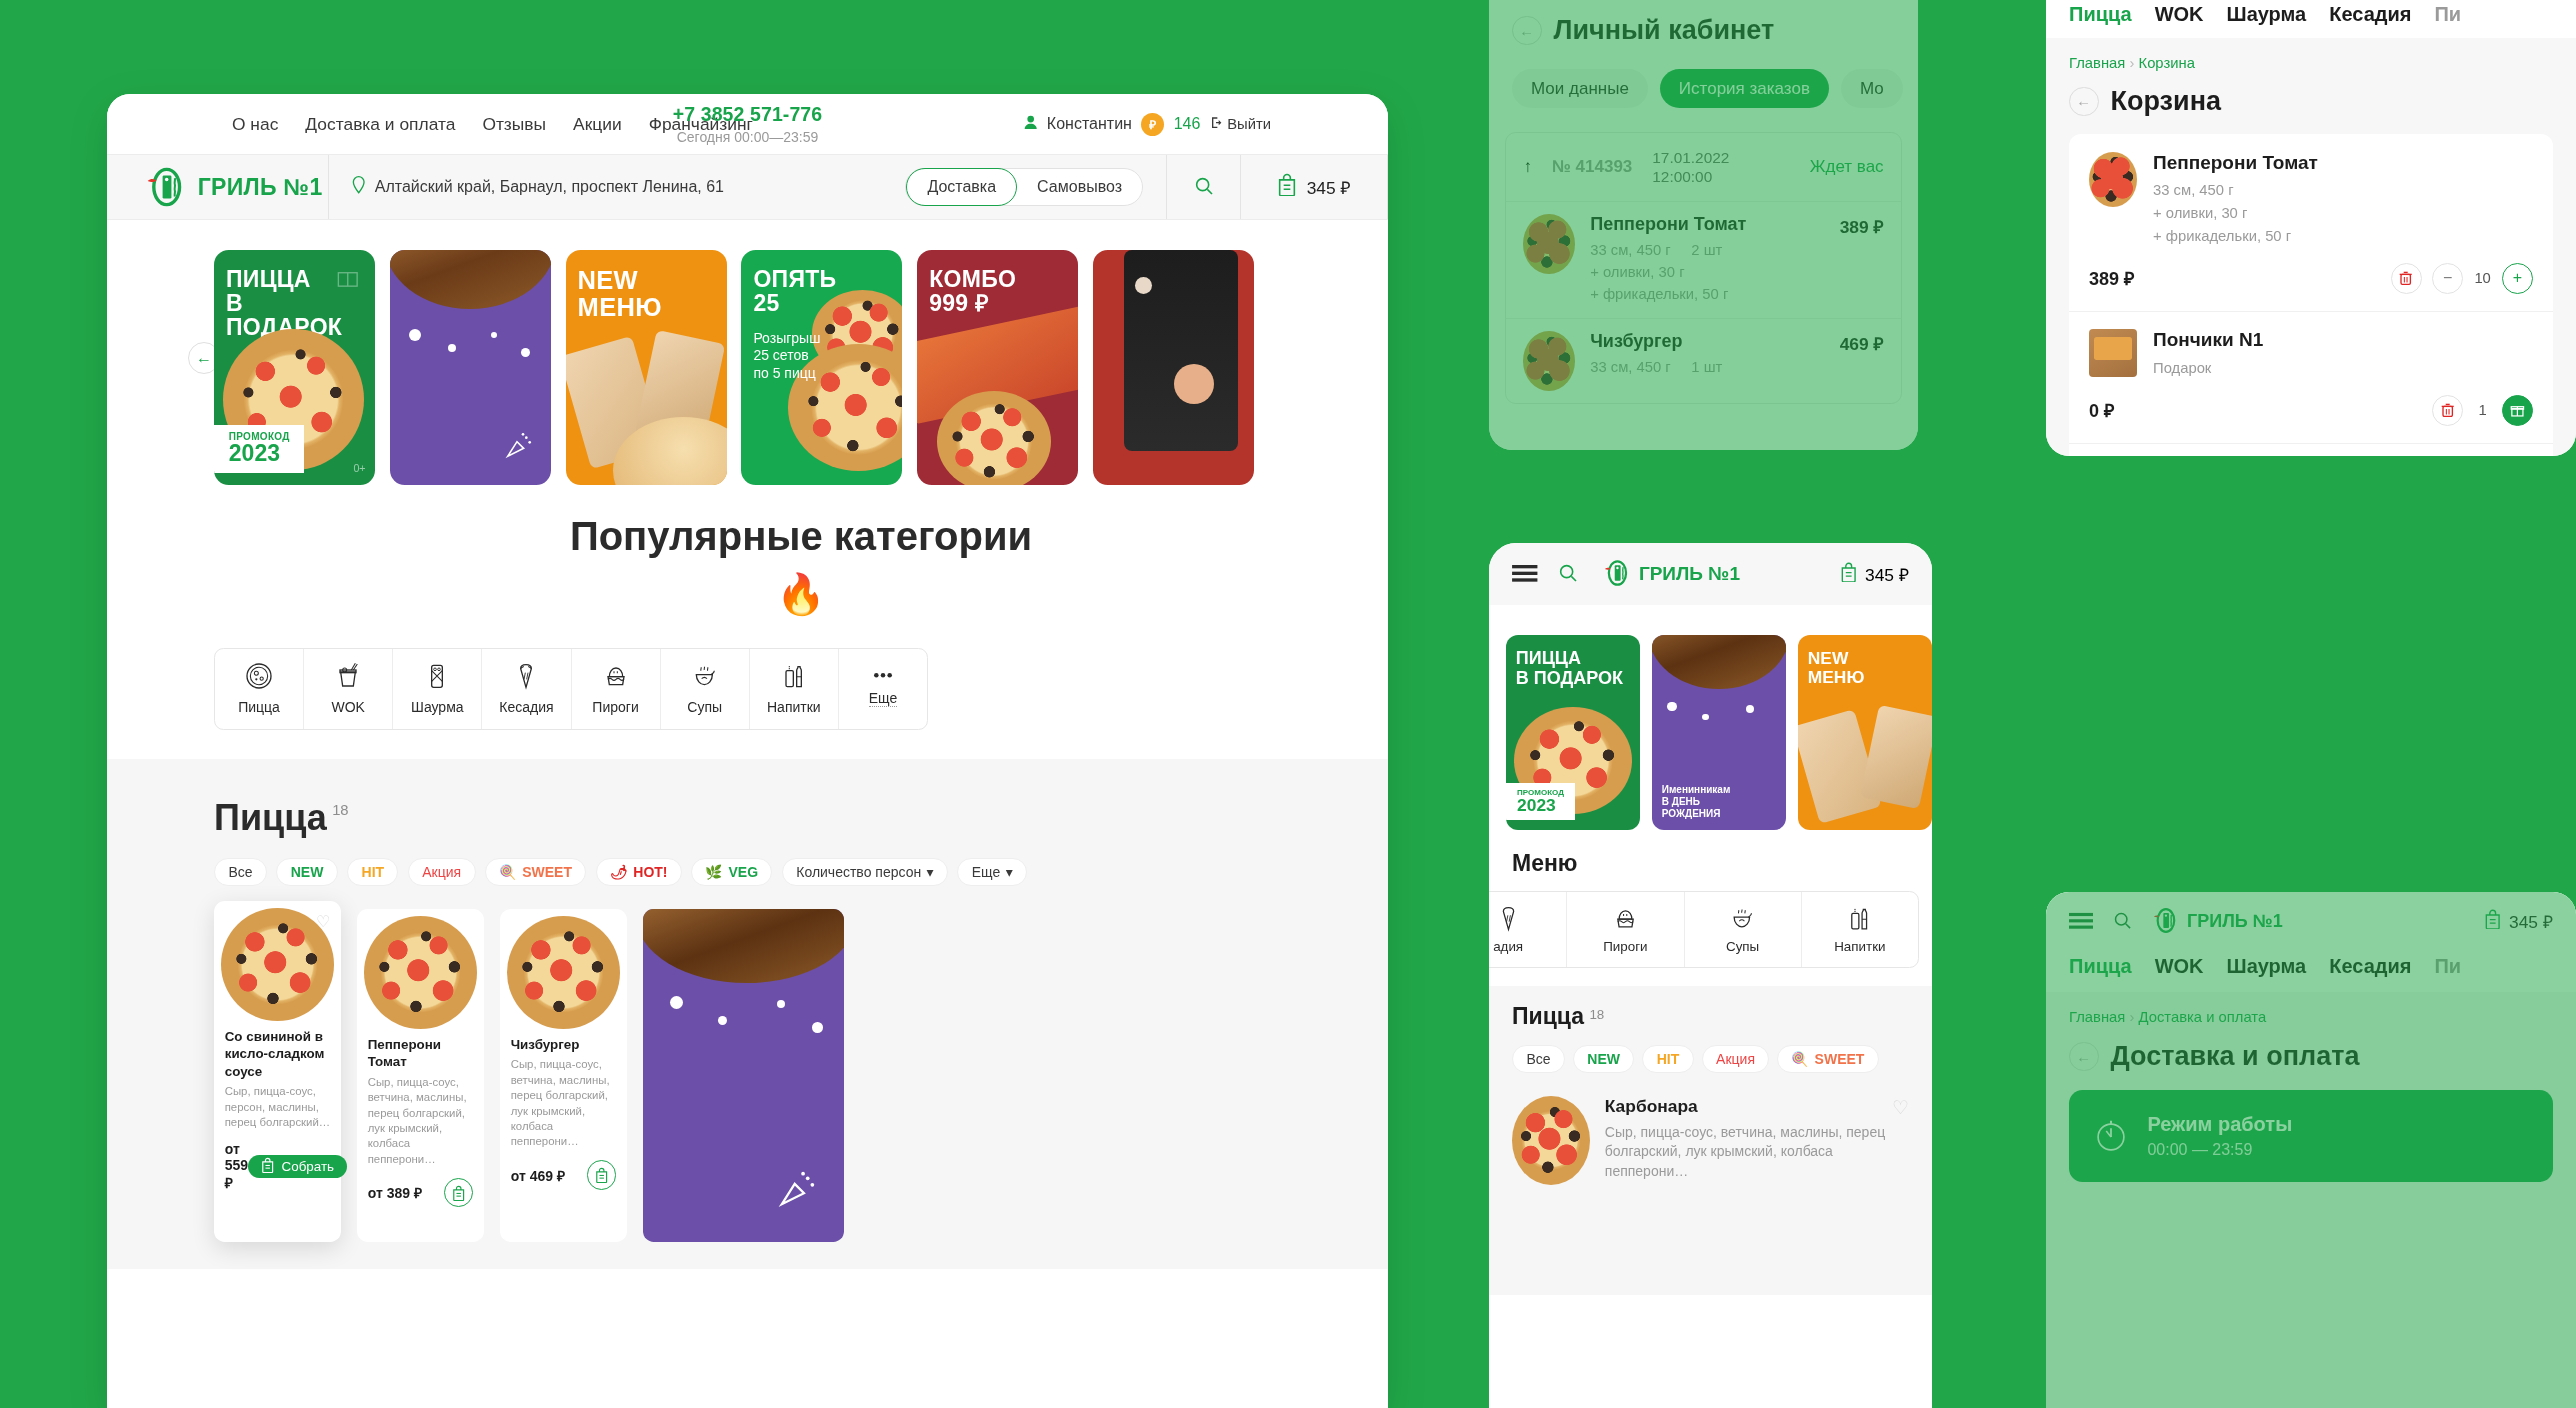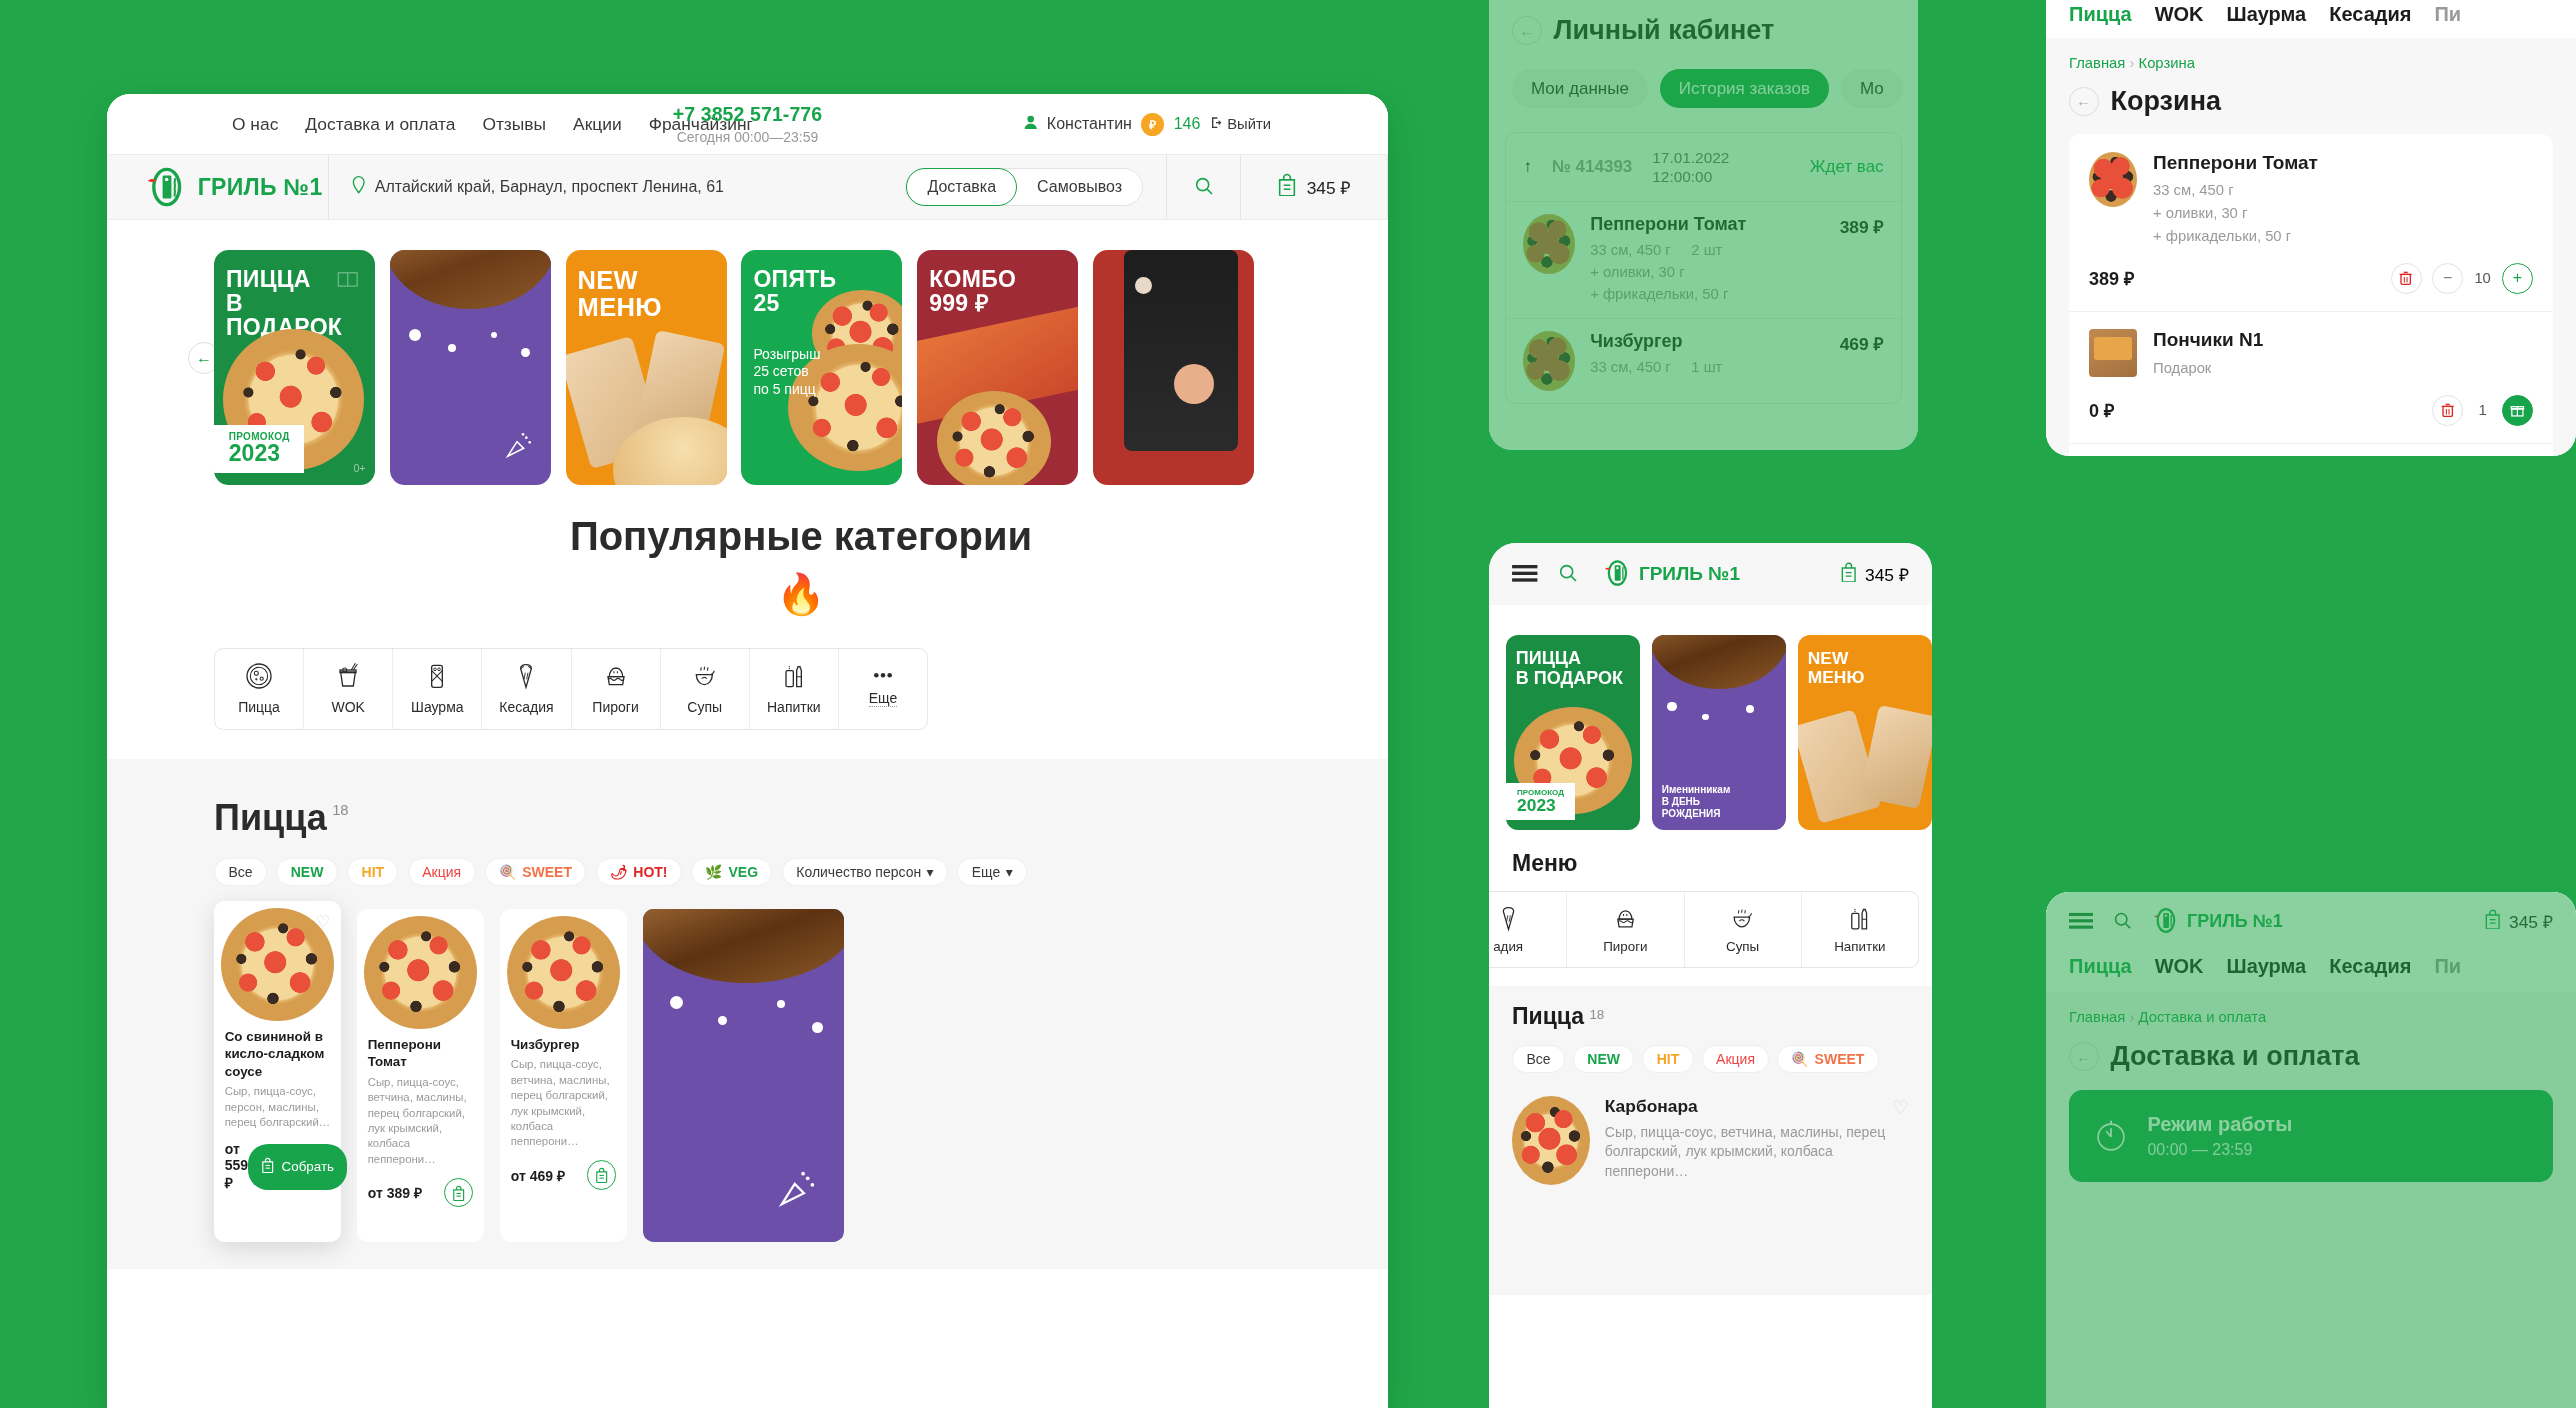--- a/index.html
+++ b/index.html
@@ -76,21 +76,21 @@
   .chip.hot{color:#e02424;font-weight:bold;} .chip.veg{color:#18a44b;font-weight:bold;}
 
   .cards { display:flex; gap:16px; padding-left:107px; margin-top:23px;}
   .card { width:127px; background:#fff; border-radius:10.7px; position:relative; padding:0 0 10.7px 0;}
   .card.raised { box-shadow:0 6.7px 23px rgba(0,0,0,.12); margin-top:-8px; padding-bottom:13.4px; }
   .card .ph { height:127px; display:flex;align-items:center;justify-content:center; }
   .c-name { font-size:13.4px; font-weight:bold; color:#1d1d1d; line-height:1.3; padding:0 10.7px; }
   .c-desc { font-size:11.4px; color:#9a9a9a; line-height:1.35; padding:4px 10.7px 0 10.7px;}
   .c-foot { display:flex; align-items:center; justify-content:space-between; padding:10.7px 10.7px 0 10.7px;}
   .c-price { font-size:14px; font-weight:bold; color:#1d1d1d;}
-  .btn-green { background:#18a44b; color:#fff; border-radius:20px; height:46px; display:flex;align-items:center;gap:6.7px; padding:0 13.4px; font-size:13.4px;}
+  .btn-green { background:#18a44b; color:#fff; border-radius:20px; height:23px; display:flex;align-items:center;gap:6.7px; padding:0 13.4px; font-size:13.4px;}
   .btn-ghost { width:29.5px;height:29.5px;border-radius:20px; border:1px solid #18a44b; display:flex;align-items:center;justify-content:center;}
   .heart { position:absolute; right:10.7px; top:10.7px; color:#d9d9d9; font-size:16px; }
   .purple-card { width:201px; height:333px; background:#6b4fa8; border-radius:10.7px; position:relative; overflow:hidden; }
 
   
   .panel { position:absolute; background:#fff; overflow:hidden; }
 
   .acct-panel {
     left:1489px; top:-20px; width:429px; height:470px; border-radius:23px;
     background:#fff;
@@ -305,21 +305,21 @@
         <div class="b-title" style="white-space:pre-line;font-size:25.5px">NEW
 МЕНЮ</div>
         <div style="position:absolute;left:8px;top:94px;width:75px;height:117px;background:linear-gradient(140deg,#f0d5b0,#d9b481);border-radius:6.7px;transform:rotate(-16deg)"></div>
         <div style="position:absolute;left:79px;top:86px;width:70px;height:107px;background:linear-gradient(140deg,#f0d5b0,#cfa874);border-radius:6.7px;transform:rotate(12deg)"></div>
         <div style="position:absolute;left:47px;bottom:-39px;width:141px;height:107px;border-radius:50%;background:radial-gradient(circle at 50% 30%,#f6dfae,#e0b06b)"></div>
       </div>
 
       <div class="banner" style="background:#17a94f">
         <div class="b-title" style="white-space:pre-line">ОПЯТЬ
 25</div>
-        <div class="b-sub" style="white-space:pre-line;margin-top:24px;position:relative;z-index:2">Розыгрыш
+        <div class="b-sub" style="white-space:pre-line;margin-top:8px;position:relative;z-index:2">Розыгрыш
 25 сетов
 по 5 пицц</div>
         <div class="pz" style="position:absolute;width:101px;height:87px;right:-10.7px;top:40px;"></div>
         <div class="pz" style="position:absolute;width:141px;height:127px;right:-27px;top:94px;"></div>
       </div>
 
       <div class="banner" style="background:#9e2b35">
         <div class="b-title" style="white-space:pre-line">КОМБО
 999 ₽</div>
         <div style="position:absolute;left:-13.4px;top:74px;width:195px;height:81px;background:linear-gradient(160deg,#e8763a,#c9452a);transform:rotate(-12deg);border-radius:5.4px"></div>

